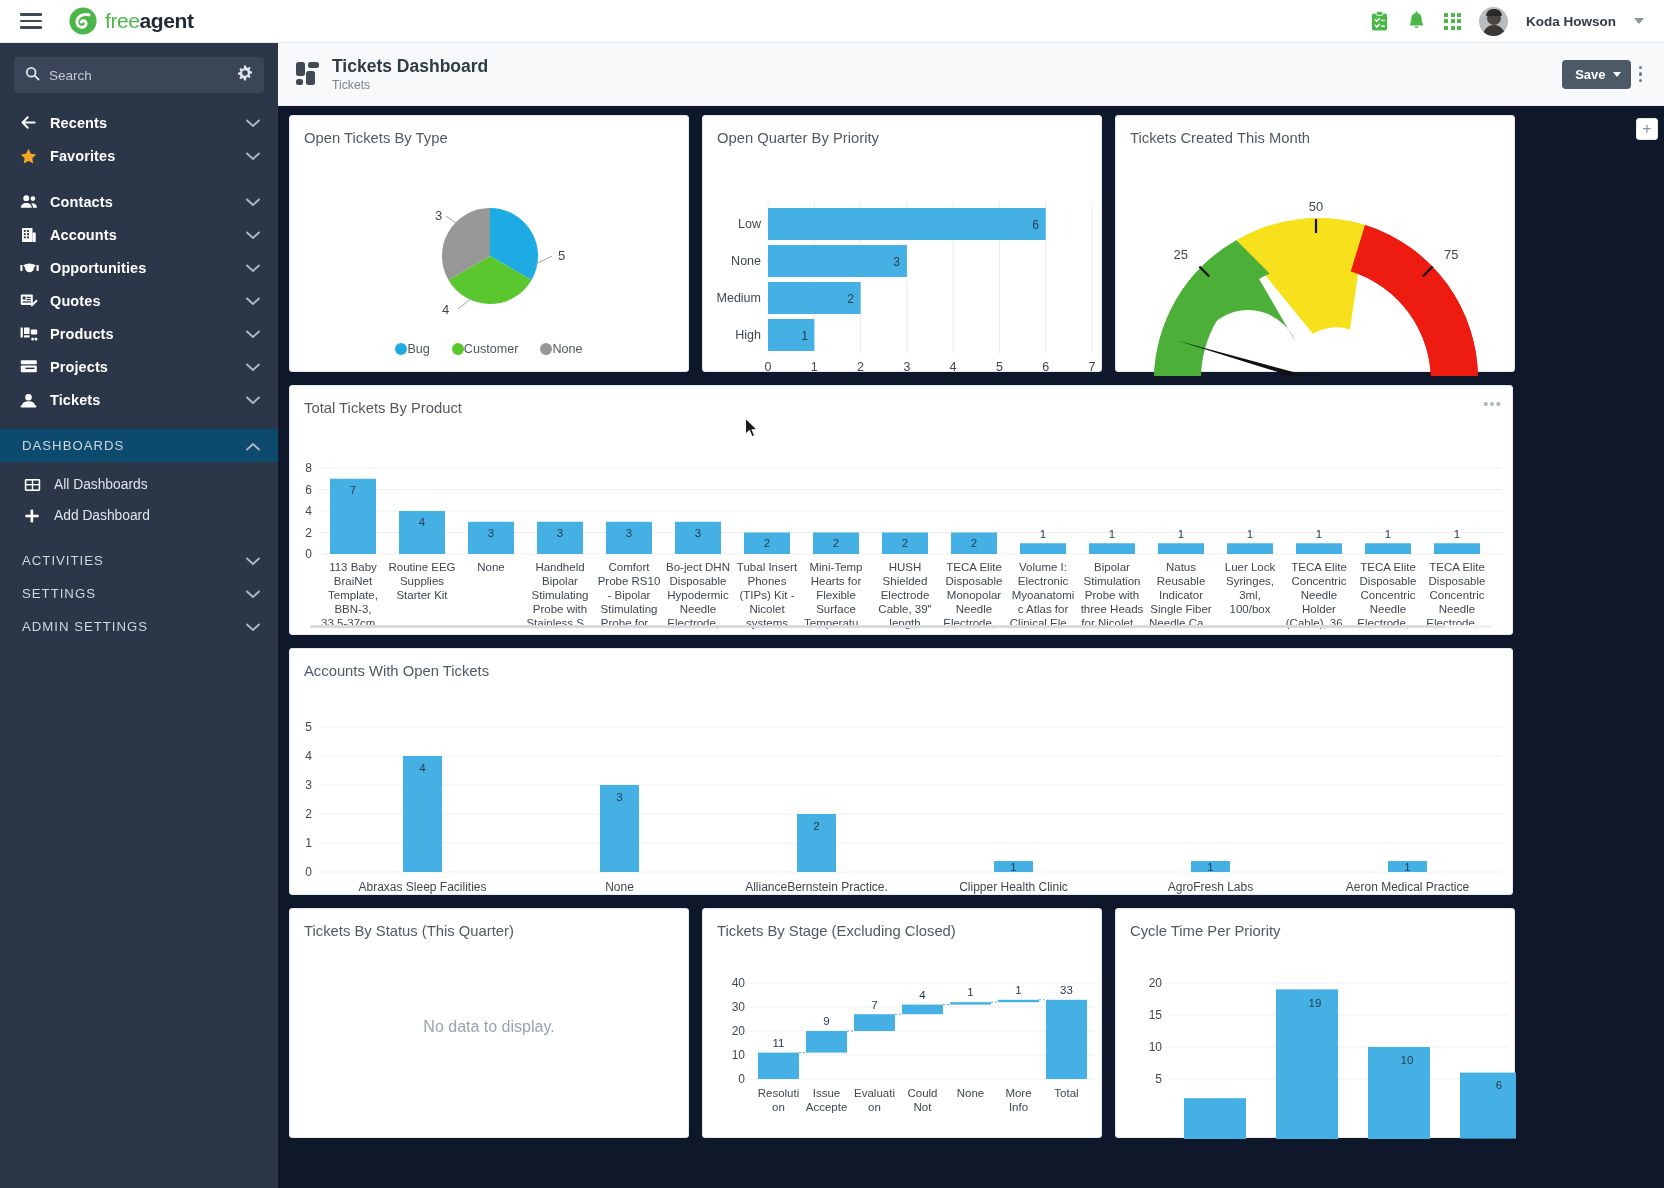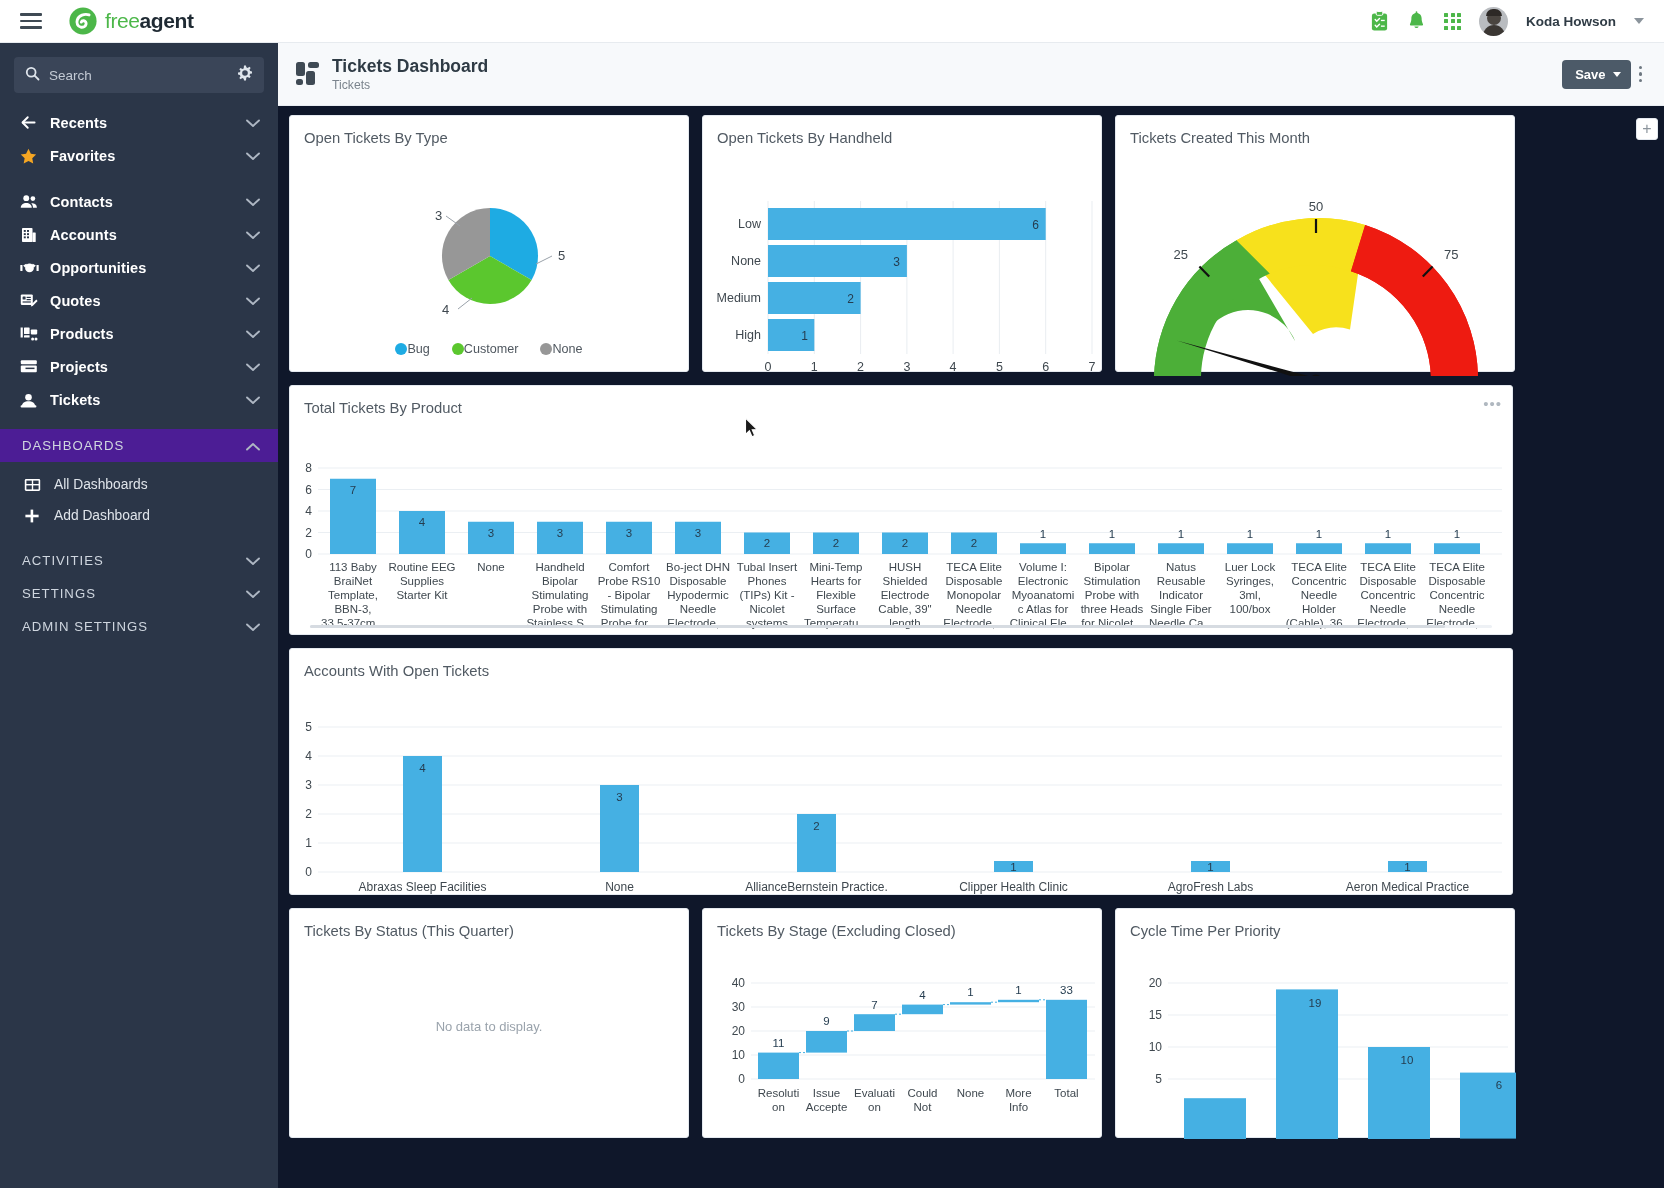--- a/index.html
+++ b/index.html
@@ -59,21 +59,21 @@
   .nav-item { height: 33px; display: flex; align-items: center; padding: 0 18px 0 20px; cursor: pointer; }
   .nav-item .ni-icon { width: 22px; display: flex; align-items: center; justify-content: flex-start; }
   .nav-item .ni-label { font-size: 14.5px; font-weight: 700; color: #ffffff; margin-left: 8px; flex: 1;
     letter-spacing: 0.1px; }
   .nav-item .chev { margin-left: auto; }
   .spacer-sm { height: 13px; }
   .spacer-xs { height: 7px; }
 
   .section-head { height: 33px; display: flex; align-items: center; padding: 0 18px 0 22px; cursor: pointer; }
   .section-head .sh-label { font-size: 13.2px; color: #cfd6df; letter-spacing: 1.0px; flex: 1; }
-  .section-head.active { background: #4c1d95; }
+  .section-head.active { background: #0c4a6e; }
   .sub-item { height: 31px; display: flex; align-items: center; padding: 0 18px 0 24px; cursor: pointer; }
   .sub-item .si-icon { width: 22px; display: flex; align-items: center; }
   .sub-item .si-label { font-size: 13.8px; color: #dfe4ea; margin-left: 8px; }
 
   
   .main { position: absolute; top: 43px; left: 278px; width: 1386px; height: 1145px;
     background: #0f172a; overflow: hidden; }
   .page-head { height: 63px; background: #f7f9fb; display: flex; align-items: center;
     padding: 0 18px 0 14px; border-bottom: 1px solid #e9edf2; }
   .ph-icon { width: 25px; height: 24px; position: relative; margin-right: 11px; margin-left: 4px; }
@@ -97,21 +97,21 @@
   .plus-tab { position: absolute; right: 6px; top: 12px; width: 22px; height: 22px; background: #fff;
     border: 1px solid #e3e8ee; border-radius: 3px; display: flex; align-items: center;
     justify-content: center; color: #8b949c; font-size: 16px; cursor: pointer; z-index: 5; line-height: 1; }
 
   .row { display: flex; gap: 13px; margin-bottom: 13px; }
   .card { background: #fff; border: 1px solid #e4e9ef; border-radius: 3px; position: relative; }
   .card-title { font-size: 14.8px; color: #515a63; padding: 14px 0 0 14px; font-weight: 400; }
   .card-dots { position: absolute; right: 10px; top: 10px; color: #b0b8c0; font-size: 15px;
     letter-spacing: 1px; cursor: pointer; line-height: 1; }
   .no-data { display: flex; align-items: center; justify-content: center; height: 100%;
-    font-size: 13px; color: #9aa3ac; }
+    font-size: 16px; color: #9aa3ac; }
 
   .w1 { width: 400px; height: 257px; }
   .w-wide { width: 1224px; }
 
   .legend { display: flex; justify-content: center; gap: 22px; position: absolute;
     bottom: 15px; left: 0; width: 100%; }
   .legend-item { display: flex; align-items: center; font-size: 12.6px; color: #4f575f; cursor: pointer; }
   .legend-dot { width: 12px; height: 12px; border-radius: 50%; display: block; }
 
   svg text { font-family: "Liberation Sans", sans-serif; }
@@ -482,21 +482,21 @@
               <span>Customer</span>
             </span>
             <span class="legend-item">
               <span class="legend-dot" style="background:#979797"></span>
               <span>None</span>
             </span>
           </div>
         </div>
 
         <div class="card w1">
-          <div class="card-title">Open Tickets By Handheld</div>
+          <div class="card-title">Open Quarter By Priority</div>
           <svg width="400" height="230" viewBox="0 0 400 230">
             <g stroke="#e9edf1" stroke-width="1">
               <line x1="65" y1="55" x2="65" y2="208"></line>
                 <line x1="111.3" y1="55" x2="111.3" y2="208"></line>
               <line x1="157.6" y1="55" x2="157.6" y2="208"></line>
                 <line x1="203.9" y1="55" x2="203.9" y2="208"></line>
               <line x1="250.1" y1="55" x2="250.1" y2="208"></line>
                 <line x1="296.4" y1="55" x2="296.4" y2="208"></line>
               <line x1="342.7" y1="55" x2="342.7" y2="208"></line>
                 <line x1="389" y1="55" x2="389" y2="208"></line>

